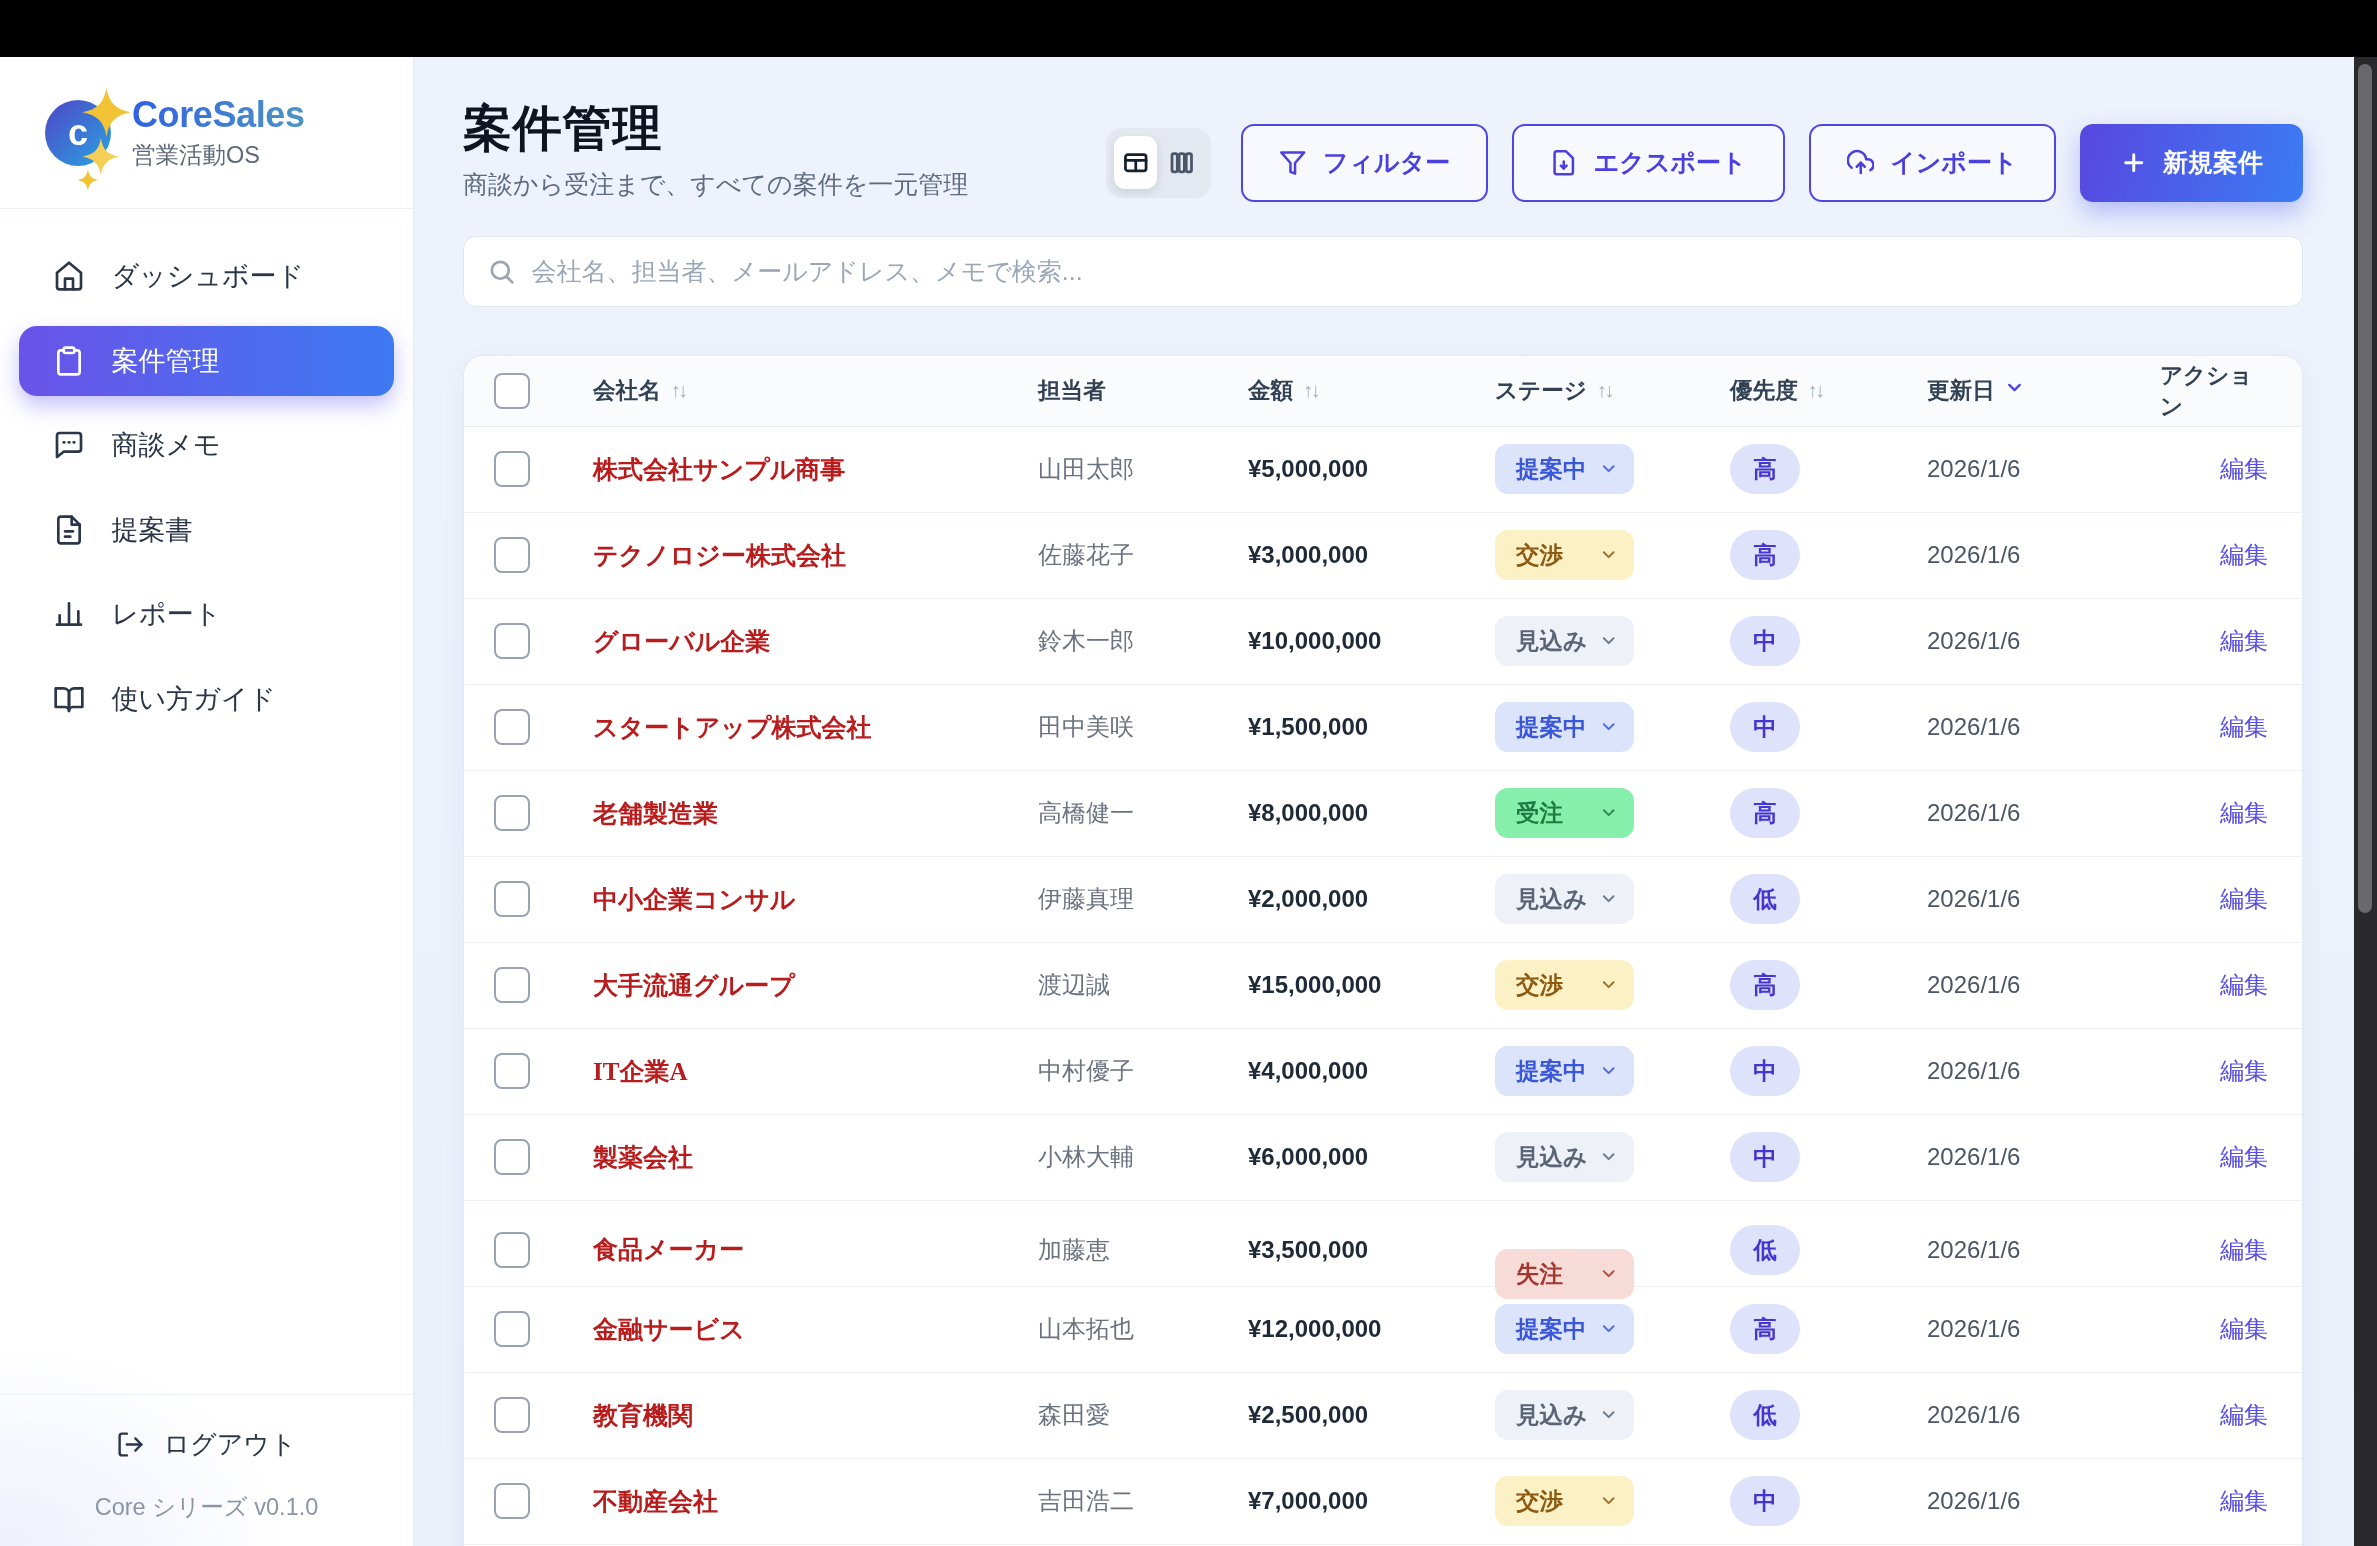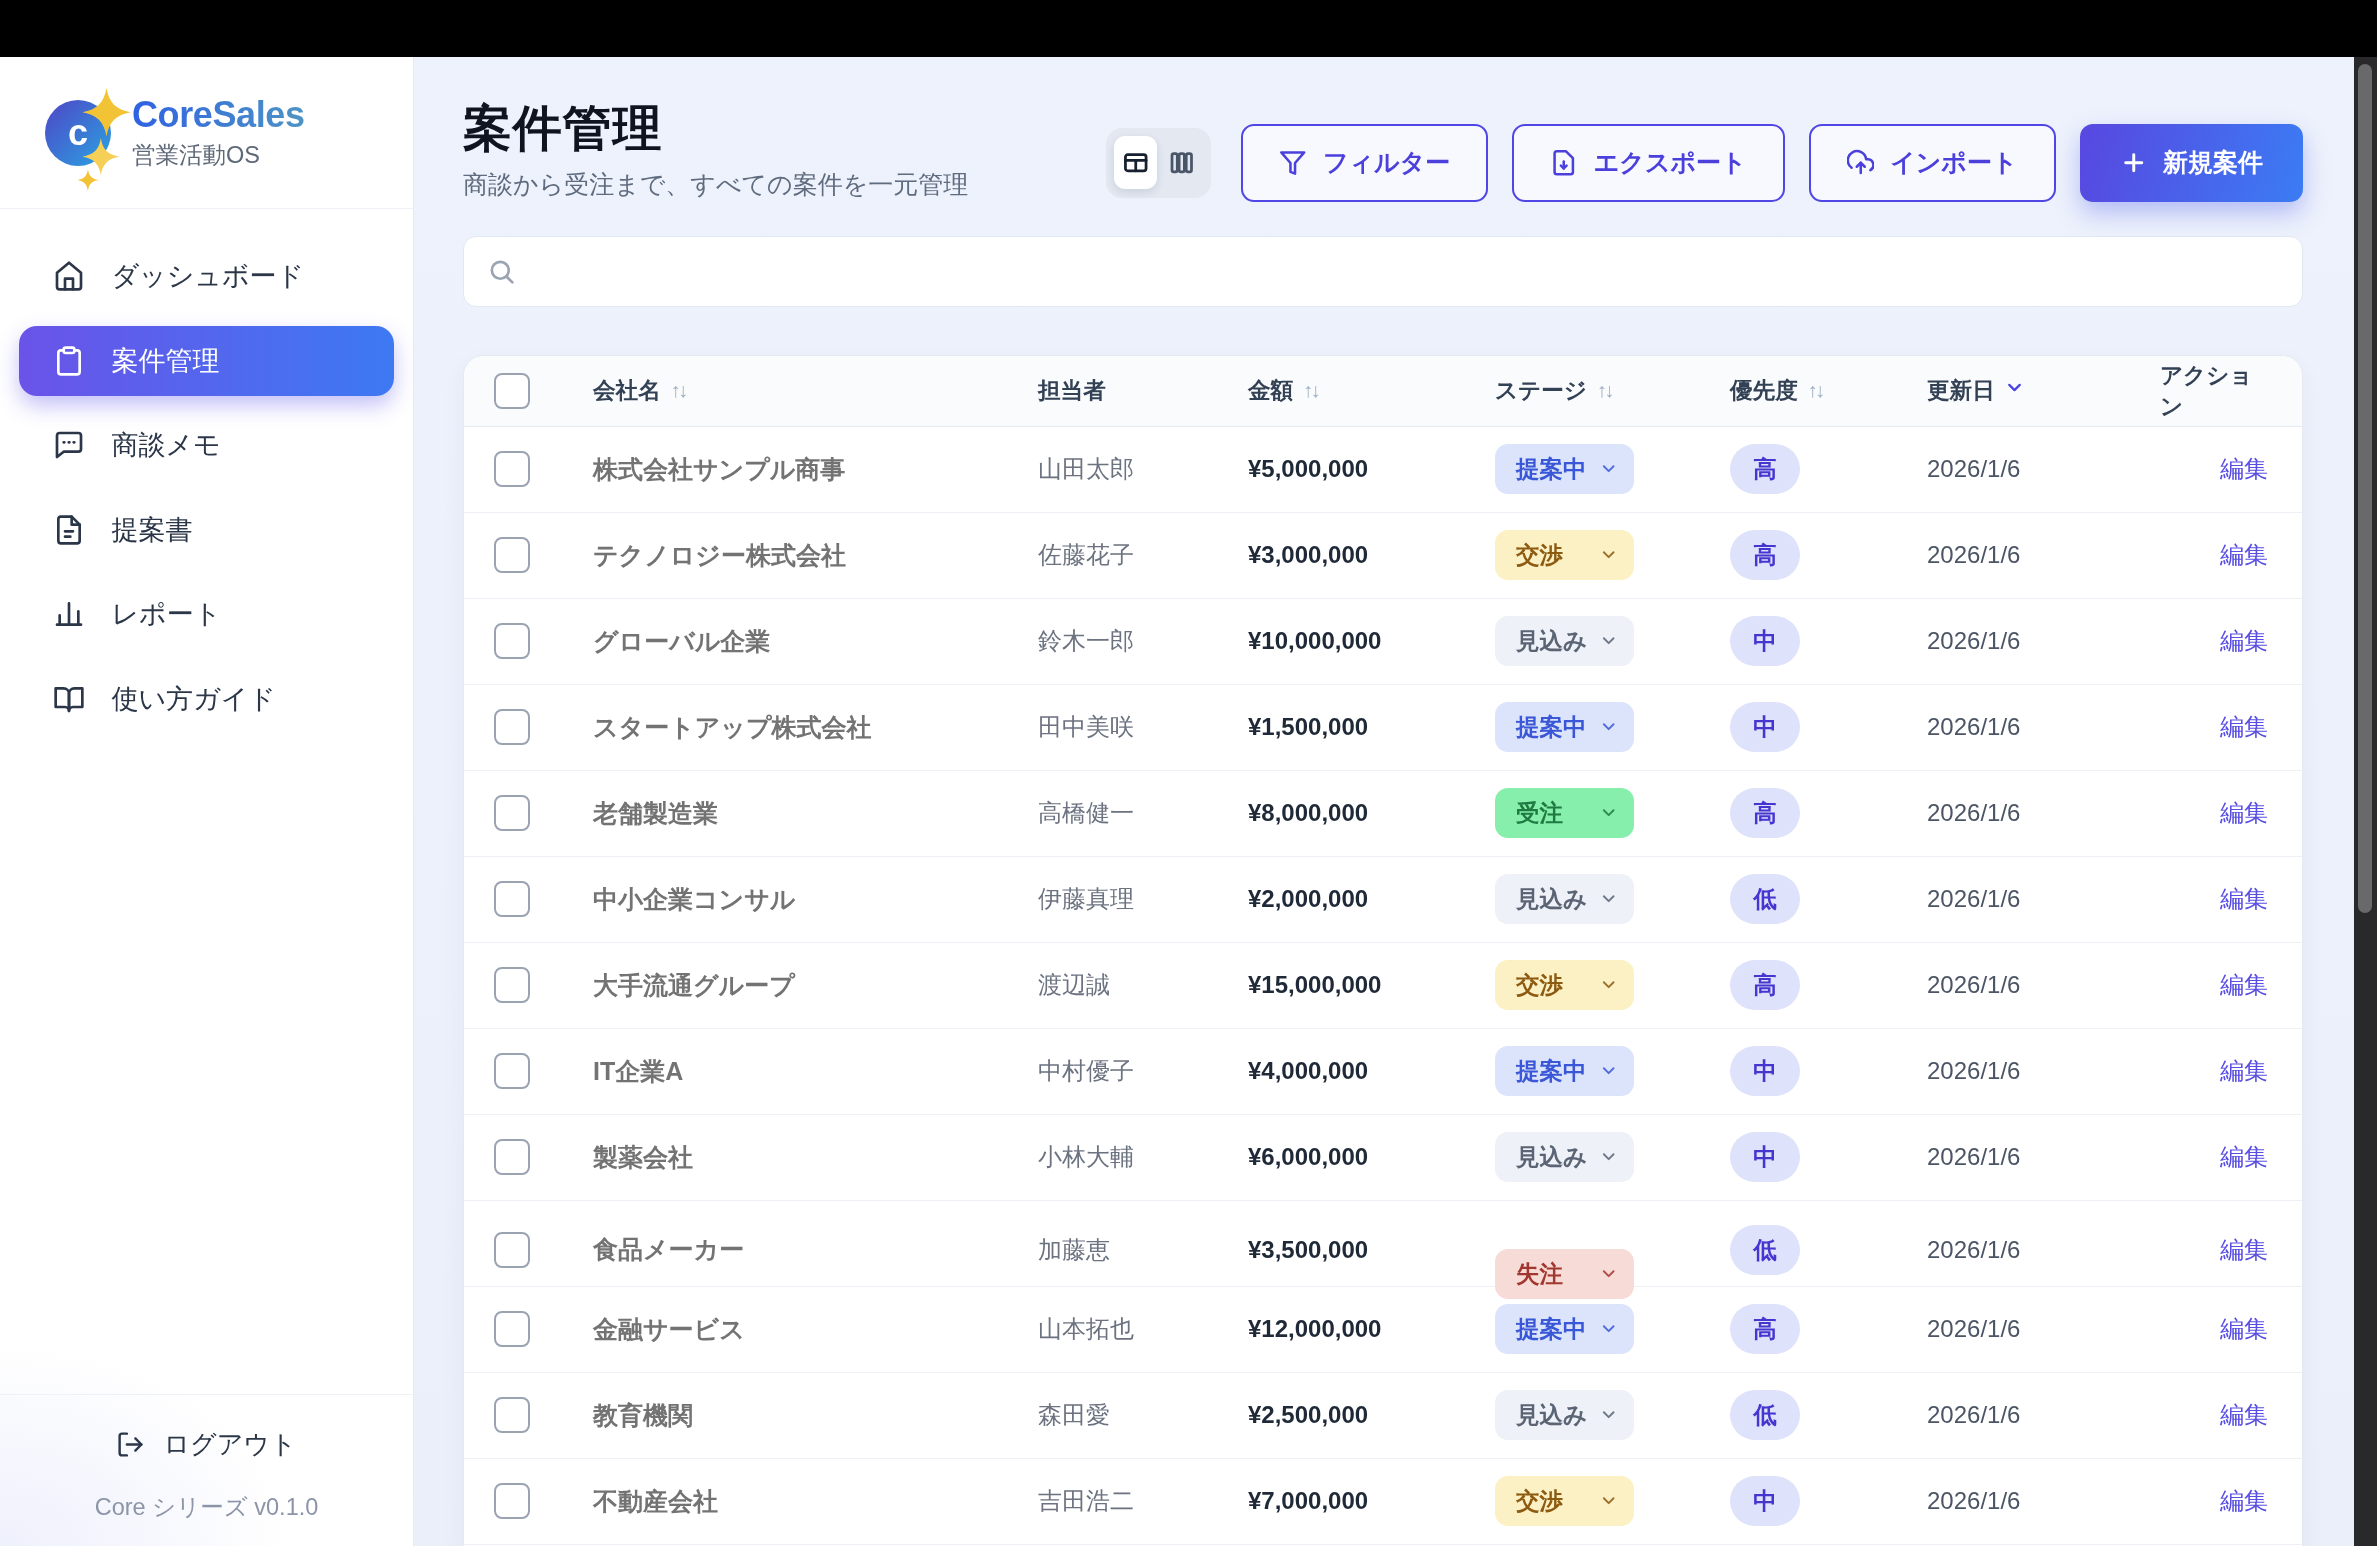--- a/index.html
+++ b/index.html
@@ -85,21 +85,21 @@
   .th { font-size:22.6px; font-weight:700; color:#334155; display:flex; align-items:center; gap:9.7px; }
   .sort-both { font-size:20px; color:#9fb0c2; letter-spacing:-2.4px; font-weight:400; cursor:pointer; }
   .sort-active svg { width:21px; height:21px; stroke:#4b44e4; fill:none; stroke-width:2.6;
                      stroke-linecap:round; stroke-linejoin:round; cursor:pointer; }
   .th.right, .td.right { justify-content:flex-end; padding-right:34px; }
 
   .trow { height:86px; border-bottom:0.8px solid #edf0f5; }
   .td { display:flex; align-items:center; }
   .checkbox { width:36px; height:36px; border:2px solid #99a3b2; border-radius:8px; background:#fff;
               margin-left:30px; cursor:pointer; }
-  .company { font-size:25px; font-weight:600; color:#737373; }
+  .company { font-size:25px; font-weight:600; color:#b91c1c;font-family:Liberation Serif, serif; }
   .contact { font-size:24px; color:#6b7280; }
   .amount { font-size:24px; font-weight:600; color:#1f2937; }
   .date { font-size:24px; color:#4b5565; }
   .edit-link { font-size:24px; color:#584ee2; font-weight:500; cursor:pointer; }
 
   .stage-pill { width:139px; height:50px; border-radius:13px; display:inline-flex; align-items:center;
                 justify-content:space-between; padding:0 16px 0 21px; font-size:23.5px; font-weight:600; cursor:pointer; }
   .stage-pill svg { width:19.4px; height:19.4px; stroke:currentColor; fill:none; stroke-width:2.4;
                     stroke-linecap:round; stroke-linejoin:round; opacity:.85; }
   .stage-proposal    { background:#dbe4fb; color:#3a57d7; }
@@ -252,20 +252,21 @@
         <span>新規案件</span>
       </div>
     </div>
   </div>
 
   <div class="search-box">
     <svg viewBox="0 0 24 24">
         <circle cx="11" cy="11" r="7"></circle>
         <path d="M21 21l-4.5-4.5"></path>
       </svg>
+    <input type="text" placeholder="会社名、担当者、メールアドレス、メモで検索..." style="">
   </div>
 
   <div class="card">
     <div class="tgrid thead">
       <div class="td">
           <div class="checkbox"></div>
         </div>
       <div class="th">
         <span>会社名</span>
         <span class="sort-both">↑↓</span>

